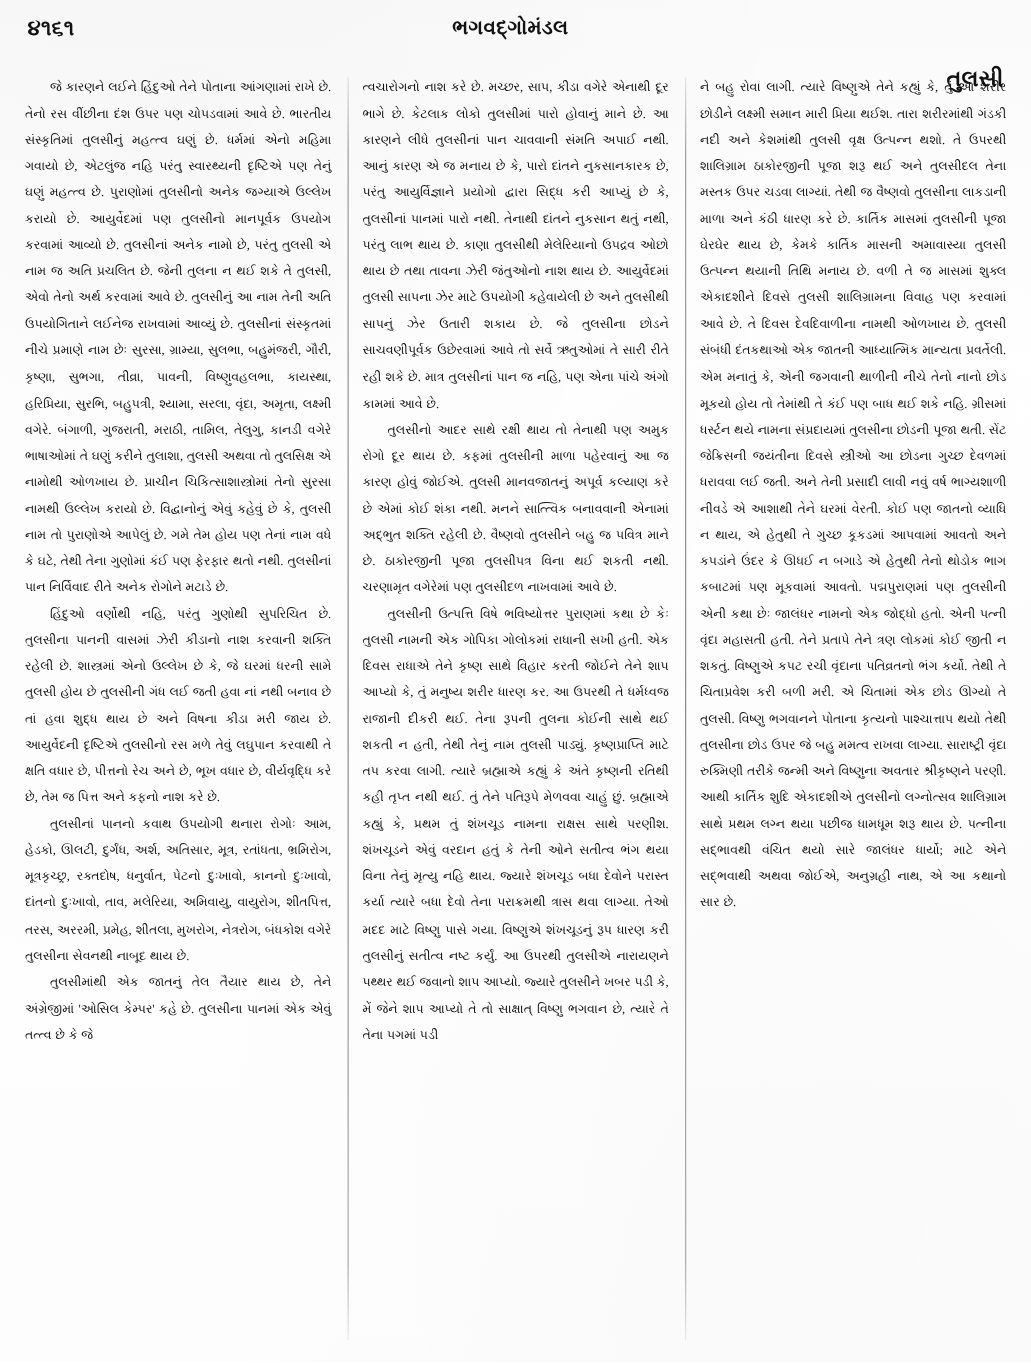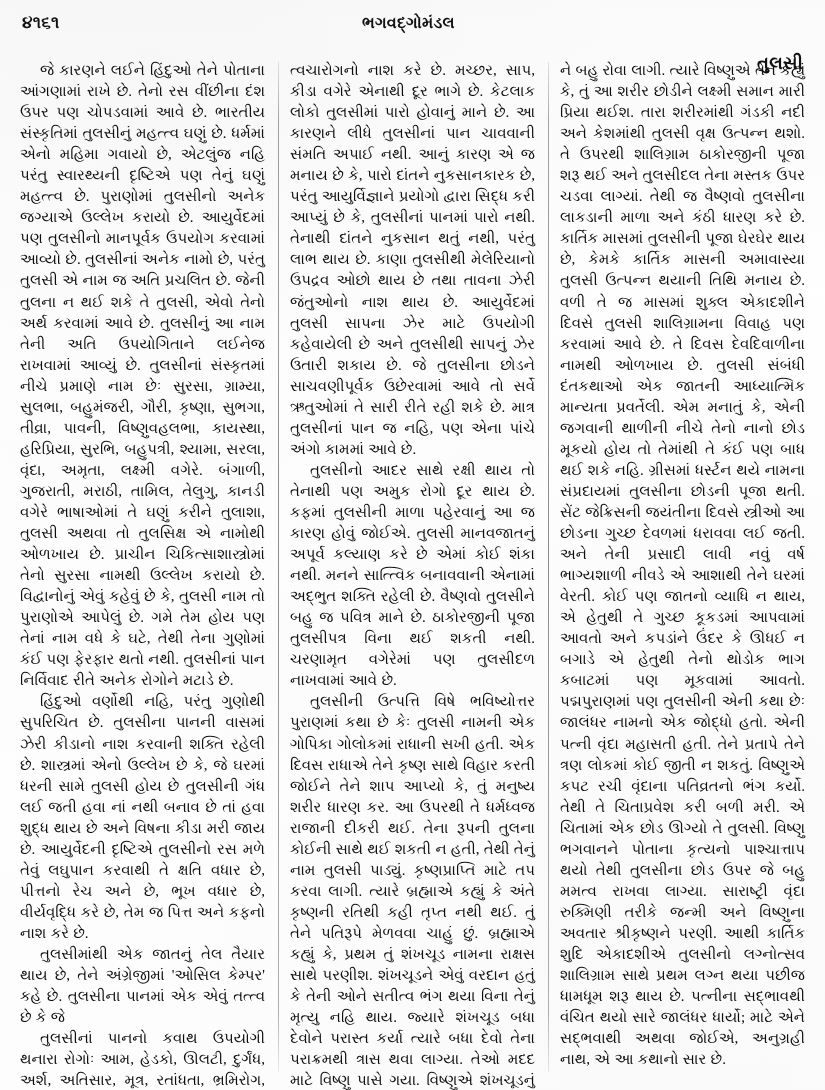--- a/index.html
+++ b/index.html
@@ -84,21 +84,21 @@
         rgba(120,120,120,0.18) 0%,
         rgba(105,105,105,0.62) 6%,
         rgba(95,95,95,0.72) 50%,
         rgba(110,110,110,0.55) 94%,
         rgba(130,130,130,0.15) 100%);
   }
   .para {
     margin: 0;
     text-align: justify;
     text-justify: inter-word;
-    font-size: 15px;
+    font-size: 10px;
     line-height: 21.05px;
     color: #0d0d0d;
     word-spacing: 0.5px;
     -webkit-font-smoothing: none;
   }
   .para.indent { text-indent: 20px; }
   .para + .para { margin-top: 0; }
   .hw { font-weight: bold; }
 </style>
 </head>
@@ -110,22 +110,22 @@
     <div class="header">
       <span class="folio">૪૧૬૧</span>
       <span class="running-title">ભગવદ્ગોમંડલ</span>
       <span class="entry-head">તુલસી</span>
     </div>
 
     <div class="columns">
       <div class="col" id="col-0">
           <p class="para indent"><span>જે કારણને લઈને હિંદુઓ તેને પોતાના આંગણામાં રાખે છે. તેનો રસ વીંછીના દંશ ઉપર પણ ચોપડવામાં આવે છે. ભારતીય સંસ્કૃતિમાં તુલસીનું મહત્ત્વ ઘણું છે. ધર્મમાં એનો મહિમા ગવાયો છે, એટલુંજ નહિ પરંતુ સ્વારથ્યની દૃષ્ટિએ પણ તેનું ઘણું મહત્ત્વ છે. પુરાણોમાં તુલસીનો અનેક જગ્યાએ ઉલ્લેખ કરાયો છે. આયુર્વેદમાં પણ તુલસીનો માનપૂર્વક ઉપયોગ કરવામાં આવ્યો છે. તુલસીનાં અનેક નામો છે, પરંતુ તુલસી એ નામ જ અતિ પ્રચલિત છે. જેની તુલના ન થઈ શકે તે તુલસી, એવો તેનો અર્થ કરવામાં આવે છે. તુલસીનું આ નામ તેની અતિ ઉપયોગિતાને લઈનેજ રાખવામાં આવ્યું છે. તુલસીનાં સંસ્કૃતમાં નીચે પ્રમાણે નામ છેઃ સુરસા, ગ્રામ્યા, સુલભા, બહુમંજરી, ગૌરી, કૃષ્ણા, સુભગા, તીવ્રા, પાવની, વિષ્ણુવહલભા, કાયસ્થા, હરિપ્રિયા, સુરભિ, બહુપત્રી, શ્યામા, સરલા, વૃંદા, અમૃતા, લક્ષ્મી વગેરે. બંગાળી, ગુજરાતી, મરાઠી, તામિલ, તેલુગુ, કાનડી વગેરે ભાષાઓમાં તે ઘણું કરીને તુલાશા, તુલસી અથવા તો તુલસિક્ષ એ નામોથી ઓળખાય છે. પ્રાચીન ચિકિત્સાશાસ્ત્રોમાં તેનો સુરસા નામથી ઉલ્લેખ કરાયો છે. વિદ્વાનોનું એવું કહેવું છે કે, તુલસી નામ તો પુરાણોએ આપેલું છે. ગમે તેમ હોય પણ તેનાં નામ વધે કે ઘટે, તેથી તેના ગુણોમાં કંઈ પણ ફેરફાર થતો નથી. તુલસીનાં પાન નિર્વિવાદ રીતે અનેક રોગોને મટાડે છે.</span></p>
           <p class="para indent"><span>હિંદુઓ વર્ણોથી નહિ, પરંતુ ગુણોથી સુપરિચિત છે. તુલસીના પાનની વાસમાં ઝેરી કીડાનો નાશ કરવાની શક્તિ રહેલી છે. શાસ્ત્રમાં એનો ઉલ્લેખ છે કે, જે ઘરમાં ધરની સામે તુલસી હોય છે તુલસીની ગંધ લઈ જતી હવા નાં નથી બનાવ છે તાં હવા શુદ્ધ થાય છે અને વિષના કીડા મરી જાય છે. આયુર્વેદની દૃષ્ટિએ તુલસીનો રસ મળે તેવું લઘુપાન કરવાથી તે ક્ષતિ વધાર છે, પીત્તનો રેચ અને છે, ભૂખ વધાર છે, વીર્યવૃદ્ધિ કરે છે, તેમ જ પિત્ત અને કફનો નાશ કરે છે.</span></p>
+          <p class="para indent"><span>તુલસીનાં પાનનો કવાથ ઉપયોગી થનારા રોગોઃ આમ, હેડકો, ઊલટી, દુર્ગંધ, અર્શ, અતિસાર, મૂત્ર, રતાંધતા, ભ્રમિરોગ, મૂત્રકૃચ્છ્ર, રક્તદોષ, ધનુર્વાત, પેટનો દુઃખાવો, કાનનો દુઃખાવો, દાંતનો દુઃખાવો, તાવ, મલેરિયા, અમિવાયુ, વાયુરોગ, શીતપિત્ત, તરસ, અરરમી, પ્રમેહ, શીતલા, મુખરોગ, નેત્રરોગ, બંધકોશ વગેરે તુલસીના સેવનથી નાબૂદ થાય છે.</span></p>
           <p class="para indent"><span>તુલસીમાંથી એક જાતનું તેલ તૈયાર થાય છે, તેને અંગ્રેજીમાં 'ઓસિલ કેમ્પર' કહે છે. તુલસીના પાનમાં એક એવું તત્ત્વ છે કે જે</span></p>
-          <p class="para indent"><span>તુલસીનાં પાનનો કવાથ ઉપયોગી થનારા રોગોઃ આમ, હેડકો, ઊલટી, દુર્ગંધ, અર્શ, અતિસાર, મૂત્ર, રતાંધતા, ભ્રમિરોગ, મૂત્રકૃચ્છ્ર, રક્તદોષ, ધનુર્વાત, પેટનો દુઃખાવો, કાનનો દુઃખાવો, દાંતનો દુઃખાવો, તાવ, મલેરિયા, અમિવાયુ, વાયુરોગ, શીતપિત્ત, તરસ, અરરમી, પ્રમેહ, શીતલા, મુખરોગ, નેત્રરોગ, બંધકોશ વગેરે તુલસીના સેવનથી નાબૂદ થાય છે.</span></p>
         </div>
       <div class="col-gap">
         <div class="rule"></div>
       </div>
       <div class="col" id="col-1">
           <p class="para"><span>ત્વચારોગનો નાશ કરે છે. મચ્છર, સાપ, કીડા વગેરે એનાથી દૂર ભાગે છે. કેટલાક લોકો તુલસીમાં પારો હોવાનું માને છે. આ કારણને લીધે તુલસીનાં પાન ચાવવાની સંમતિ અપાઈ નથી. આનું કારણ એ જ મનાય છે કે, પારો દાંતને નુકસાનકારક છે, પરંતુ આયુર્વિજ્ઞાને પ્રયોગો દ્વારા સિદ્ધ કરી આપ્યું છે કે, તુલસીનાં પાનમાં પારો નથી. તેનાથી દાંતને નુકસાન થતું નથી, પરંતુ લાભ થાય છે. કાણા તુલસીથી મેલેરિયાનો ઉપદ્રવ ઓછો થાય છે તથા તાવના ઝેરી જંતુઓનો નાશ થાય છે. આયુર્વેદમાં તુલસી સાપના ઝેર માટે ઉપયોગી કહેવાયેલી છે અને તુલસીથી સાપનું ઝેર ઉતારી શકાય છે. જે તુલસીના છોડને સાચવણીપૂર્વક ઉછેરવામાં આવે તો સર્વે ઋતુઓમાં તે સારી રીતે રહી શકે છે. માત્ર તુલસીનાં પાન જ નહિ, પણ એના પાંચે અંગો કામમાં આવે છે.</span></p>
           <p class="para indent"><span>તુલસીનો આદર સાથે રક્ષી થાય તો તેનાથી પણ અમુક રોગો દૂર થાય છે. કફમાં તુલસીની માળા પહેરવાનું આ જ કારણ હોવું જોઈએ. તુલસી માનવજાતનું અપૂર્વ કલ્યાણ કરે છે એમાં કોઈ શંકા નથી. મનને સાત્ત્વિક બનાવવાની એનામાં અદ્ભુત શક્તિ રહેલી છે. વૈષ્ણવો તુલસીને બહુ જ પવિત્ર માને છે. ઠાકોરજીની પૂજા તુલસીપત્ર વિના થઈ શકતી નથી. ચરણામૃત વગેરેમાં પણ તુલસીદળ નાખવામાં આવે છે.</span></p>
           <p class="para indent"><span>તુલસીની ઉત્પત્તિ વિષે ભવિષ્યોત્તર પુરાણમાં કથા છે કેઃ તુલસી નામની એક ગોપિકા ગોલોકમાં રાધાની સખી હતી. એક દિવસ રાધાએ તેને કૃષ્ણ સાથે વિહાર કરતી જોઈને તેને શાપ આપ્યો કે, તું મનુષ્ય શરીર ધારણ કર. આ ઉપરથી તે ધર્મધ્વજ રાજાની દીકરી થઈ. તેના રૂપની તુલના કોઈની સાથે થઈ શકતી ન હતી, તેથી તેનું નામ તુલસી પાડ્યું. કૃષ્ણપ્રાપ્તિ માટે તપ કરવા લાગી. ત્યારે બ્રહ્માએ કહ્યું કે અંતે કૃષ્ણની રતિથી કહી તૃપ્ત નથી થઈ. તું તેને પતિરૂપે મેળવવા ચાહું છું. બ્રહ્માએ કહ્યું કે, પ્રથમ તું શંખચૂડ નામના રાક્ષસ સાથે પરણીશ. શંખચૂડને એવું વરદાન હતું કે તેની ઓને સતીત્વ ભંગ થયા વિના તેનું મૃત્યુ નહિ થાય. જ્યારે શંખચૂડ બધા દેવોને પરાસ્ત કર્યા ત્યારે બધા દેવો તેના પરાક્રમથી ત્રાસ થવા લાગ્યા. તેઓ મદદ માટે વિષ્ણુ પાસે ગયા. વિષ્ણુએ શંખચૂડનું રૂપ ધારણ કરી તુલસીનું સતીત્વ નષ્ટ કર્યું. આ ઉપરથી તુલસીએ નારાયણને પથ્થર થઈ જવાનો શાપ આપ્યો. જ્યારે તુલસીને ખબર પડી કે, મેં જેને શાપ આપ્યો તે તો સાક્ષાત્ વિષ્ણુ ભગવાન છે, ત્યારે તે તેના પગમાં પડી</span></p>
         </div>
       <div class="col-gap">

